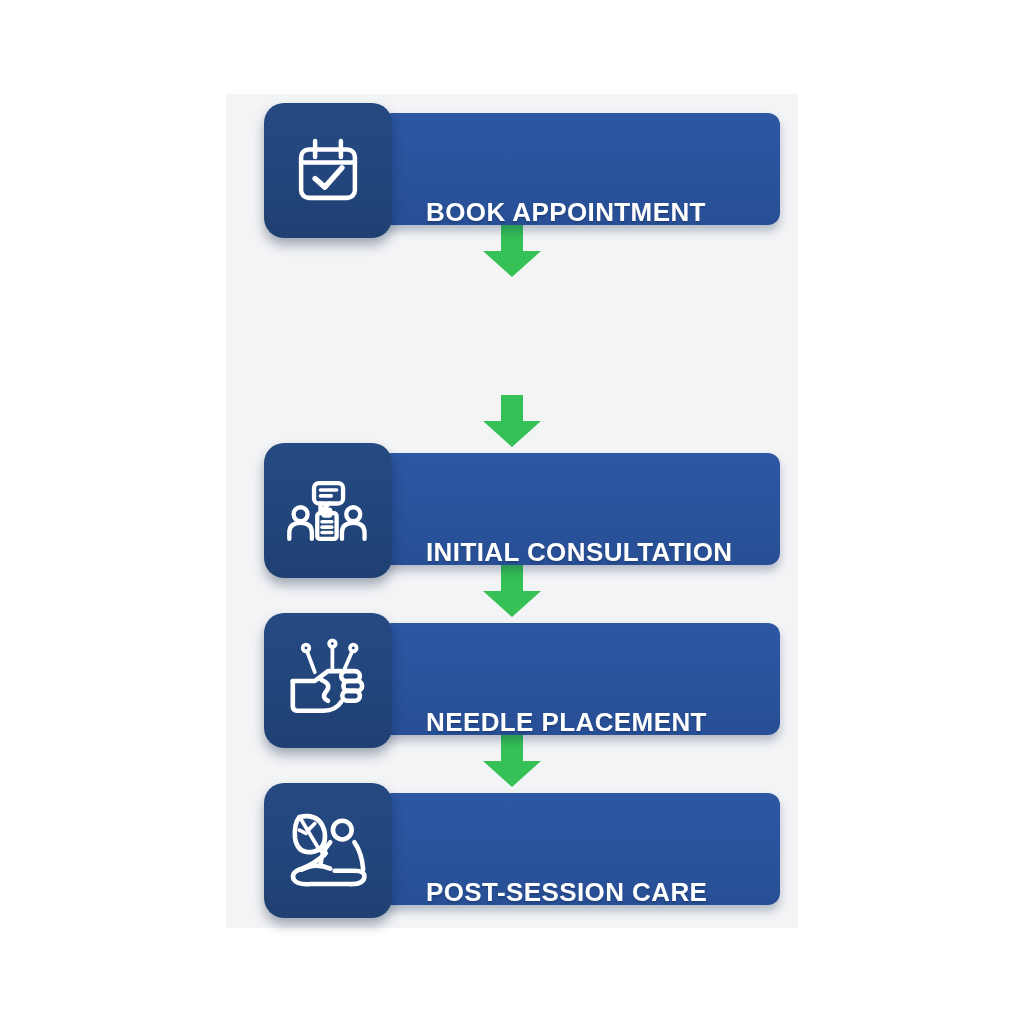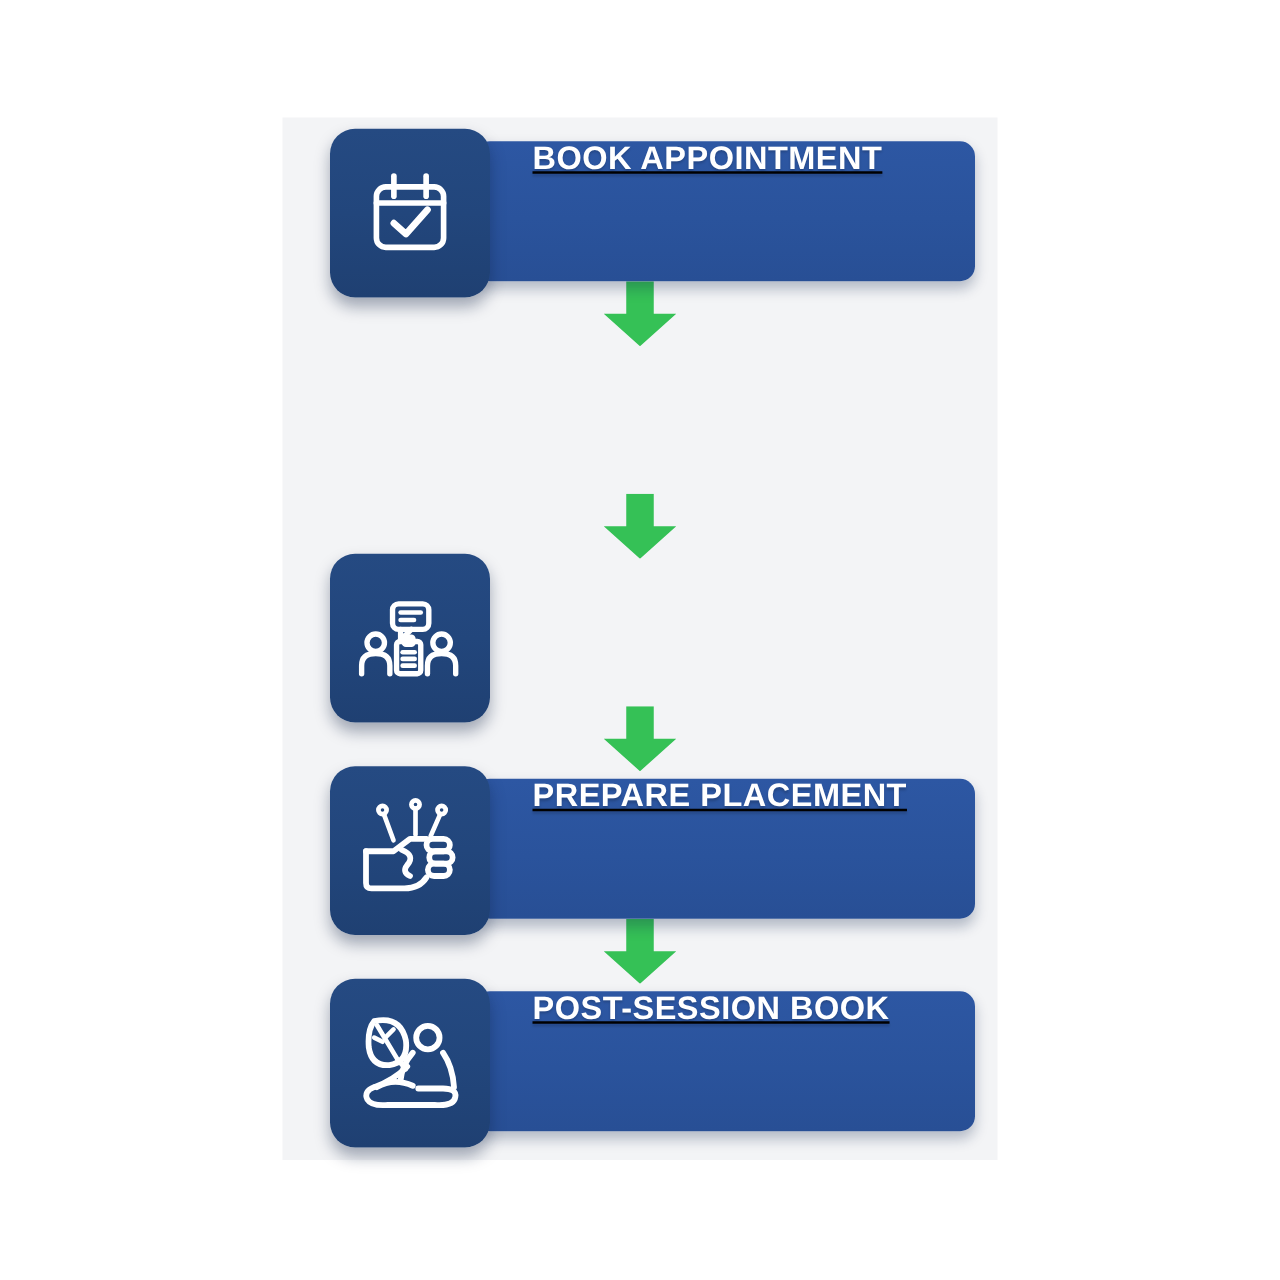--- a/index.html
+++ b/index.html
@@ -5,23 +5,22 @@
   html,body{margin:0;padding:0;}
   body{background:#ffffff;font-family:"Liberation Sans",sans-serif;}
   .stage{position:relative;width:1024px;height:1024px;background:#ffffff;overflow:hidden;}
   .card{position:absolute;left:226px;top:94px;width:572px;height:834px;background:#f3f4f6;}
   .step-row{position:absolute;left:0;width:572px;height:135px;}
   .bar{
     position:absolute;left:154px;top:10px;width:400px;height:112px;
     border-radius:12px;
     background:linear-gradient(180deg,#2d57a3 0%,#2a539c 55%,#284f95 100%);
     box-shadow:0 6px 10px rgba(15,35,75,.28);
-    display:flex;align-items:flex-start;box-sizing:border-box;padding-left:46px;
+    display:flex;align-items:flex-end;box-sizing:border-box;padding-left:46px;
     z-index:1;
-    text-decoration:underline;
   }
   .tile{
     position:absolute;left:38px;top:0;width:128px;height:135px;
     border-radius:20px;
     background:linear-gradient(180deg,#254a82 0%,#22467c 50%,#1f4072 100%);
     box-shadow:0 7px 12px rgba(10,25,60,.35);
     display:flex;align-items:center;justify-content:center;
     z-index:2;
   }
   .label{
@@ -59,20 +58,23 @@
     <svg class="arrow" style="top:131px" viewBox="0 0 60 52">
       <polygon points="19,0 41,0 41,26 59,26 30,52 1,26 19,26" fill="#35c156"></polygon>
     </svg>
 
 
     <svg class="arrow" style="top:301px" viewBox="0 0 60 52">
       <polygon points="19,0 41,0 41,26 59,26 30,52 1,26 19,26" fill="#35c156"></polygon>
     </svg>
 
     <div class="step-row" style="top:349px">
+      <div class="bar">
+        <span class="label">INITIAL CONSULTATION</span>
+      </div>
       <div class="tile">
         <svg class="icon" width="86" height="86" viewBox="0 0 80 80">
           <g transform="translate(0,9)" stroke-width="4">
             <rect x="27" y="5" width="27" height="19" rx="4.5"></rect>
             <path d="M33 24 L33 32 L41 24"></path>
             <line class="thin" x1="33" y1="11.5" x2="48" y2="11.5"></line>
             <line class="thin" x1="33" y1="17" x2="43" y2="17"></line>
             <circle cx="14.5" cy="34" r="6.5"></circle>
             <path d="M4 57 L4 51 Q4 42 14.5 42 Q25 42 25 51 L25 57"></path>
             <circle cx="63.5" cy="34" r="6.5"></circle>
@@ -86,21 +88,21 @@
         </svg>
       </div>
     </div>
 
     <svg class="arrow" style="top:471px" viewBox="0 0 60 52">
       <polygon points="19,0 41,0 41,26 59,26 30,52 1,26 19,26" fill="#35c156"></polygon>
     </svg>
 
     <div class="step-row" style="top:519px">
       <div class="bar">
-        <span class="label">PREPARE PLACEMENT</span>
+        <span class="label">NEEDLE PLACEMENT</span>
       </div>
       <div class="tile">
         <svg class="icon" width="88" height="88" viewBox="0 0 80 80">
           <path d="M8 40 L28 40 L40 31 L52 31"></path>
           <path d="M8 40 L8 63 Q8 67 12 67 L36 67 Q47 67 52 59"></path>
           <rect x="52" y="31" width="17" height="9" rx="4.5"></rect>
           <rect x="54" y="40" width="17" height="9" rx="4.5"></rect>
           <rect x="53" y="49" width="16" height="9" rx="4.5"></rect>
           <path d="M34 39 Q44 43 38 50 Q34 55 40 58"></path>
           <line class="thin" x1="28" y1="32" x2="21" y2="13"></line>
@@ -112,21 +114,21 @@
         </svg>
       </div>
     </div>
 
     <svg class="arrow" style="top:641px" viewBox="0 0 60 52">
       <polygon points="19,0 41,0 41,26 59,26 30,52 1,26 19,26" fill="#35c156"></polygon>
     </svg>
 
     <div class="step-row" style="top:689px">
       <div class="bar">
-        <span class="label">POST-SESSION BOOK</span>
+        <span class="label">POST-SESSION CARE</span>
       </div>
       <div class="tile">
         <svg class="icon" width="88" height="88" viewBox="0 0 80 80">
           <path d="M14 9 Q33 5 37 23 Q39 39 25 41 Q12 42 10 28 Q9 15 14 9 Z"></path>
           <path class="thin" d="M16 12 L31 37"></path>
           <path class="thin" d="M22 21 L28 15"></path>
           <path class="thin" d="M20 24 L14 21"></path>
           <path class="thin" d="M31 37 L37 44"></path>
           <circle cx="53" cy="21" r="8.5"></circle>
           <path d="M42 32 Q34 41 33 53"></path>

